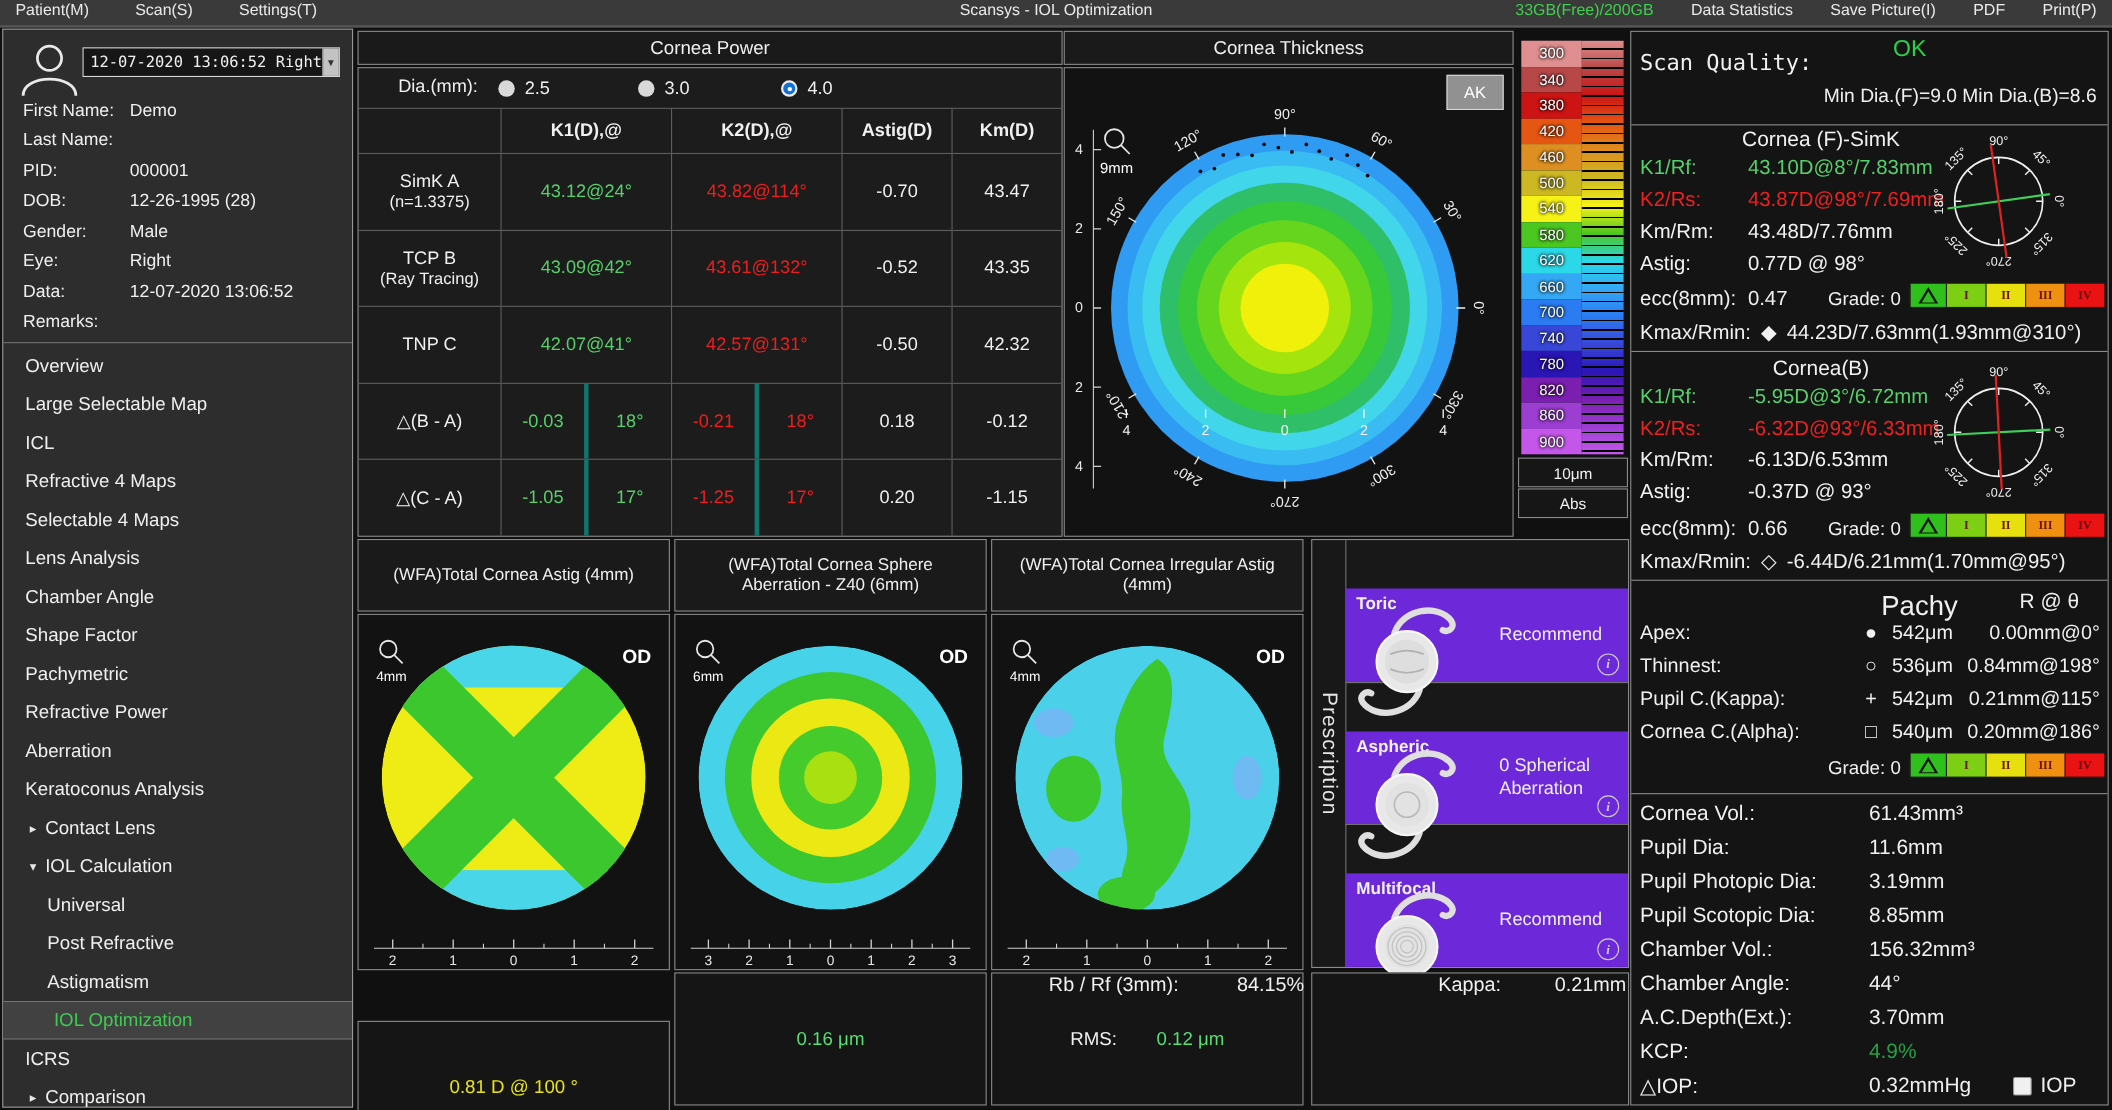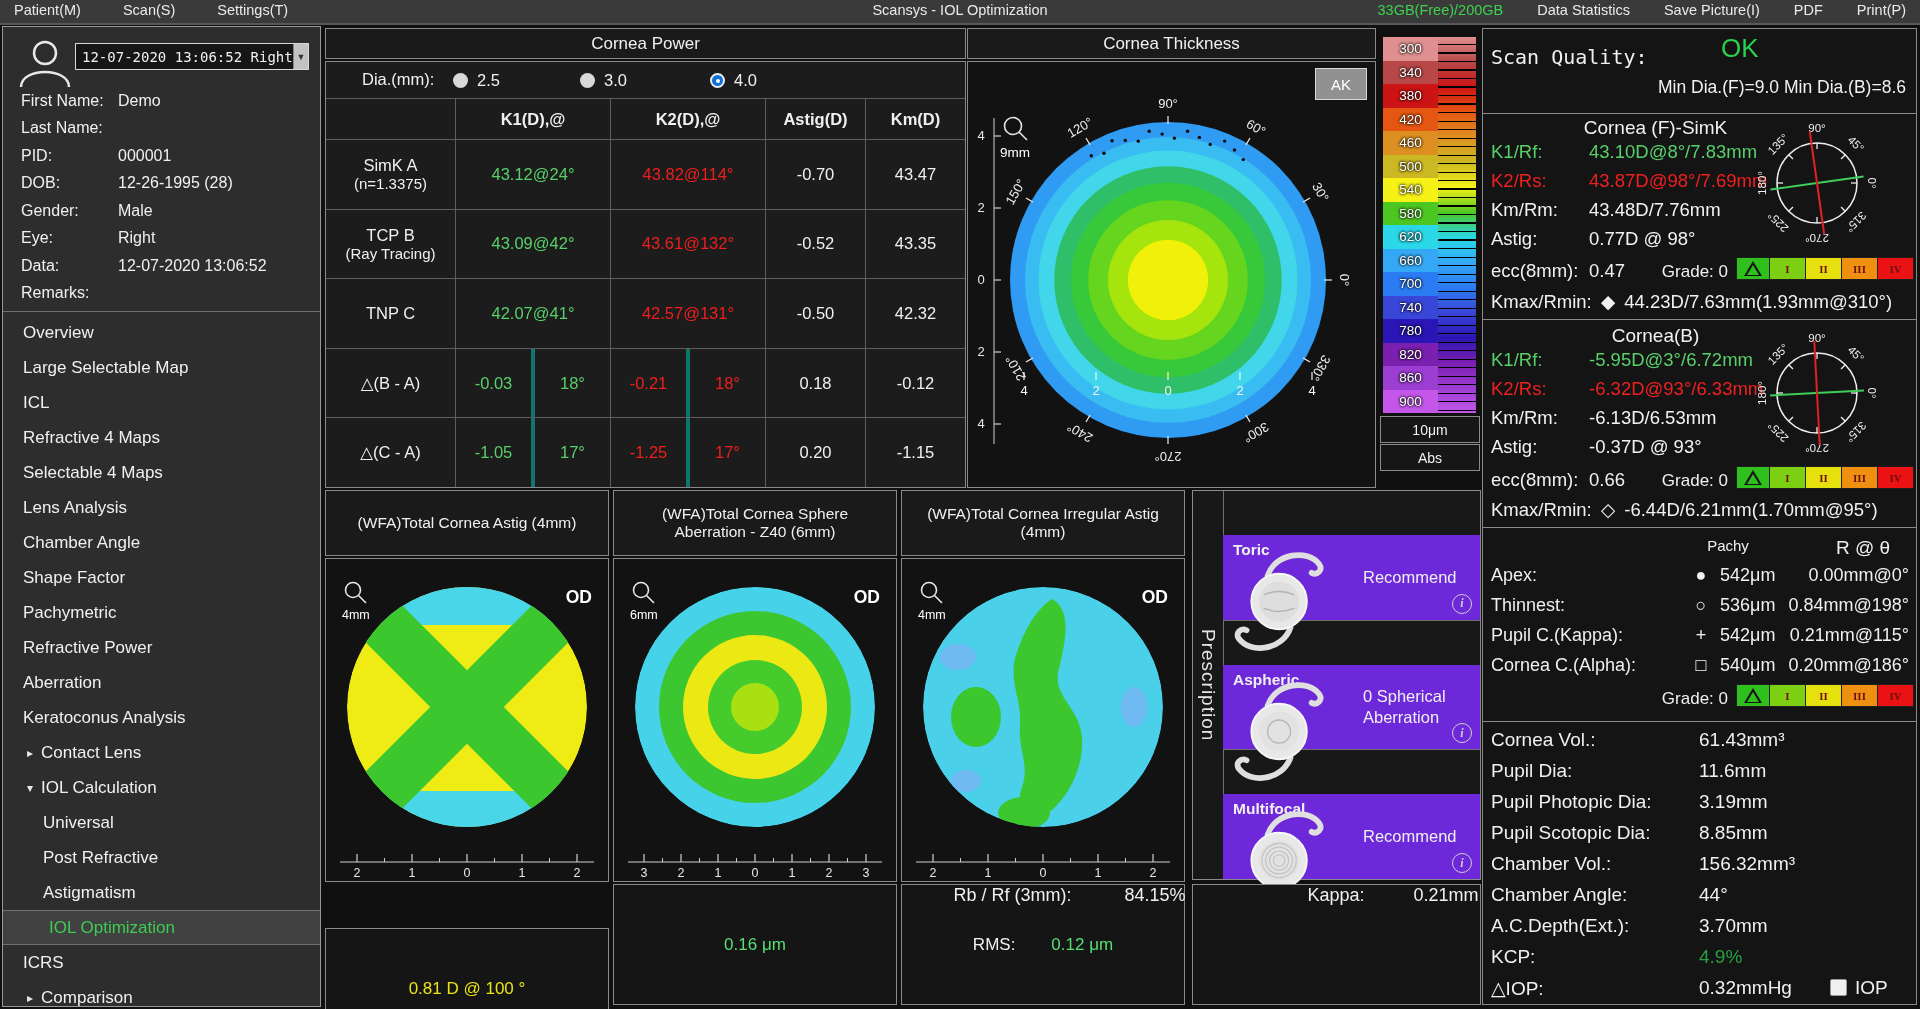--- a/index.html
+++ b/index.html
@@ -615,21 +615,21 @@
         </div>
         <div class="rbrf-row">
           <span class="rbrf-label">Alpha:</span>
           <span class="rbrf-value">0.20mm</span>
         </div>
       </div>
   </div>
 
   <div id="right-panel">
     <span class="abs" style="left:8px;top:16px;font:20px 'DejaVu Sans Mono',monospace;">Scan Quality:</span>
-    <span class="abs" style="left:238px;top:4px;font-size:26px;color:#2ad14b;text-align:right;">OK</span>
+    <span class="abs" style="left:238px;top:4px;font-size:21px;color:#2ad14b;text-align:right;">OK</span>
     <span class="abs" style="right:10px;top:48px;font-size:17.5px;">Min Dia.(F)=9.0  Min Dia.(B)=8.6</span>
     <div class="rp-div" style="top:84px;"></div>
 
     <div class="sec-title" style="top:88px;">Cornea (F)-SimK</div>
     <div id="f-rows" class="abs" style="left:0;top:112px;width:250px;">
         <div style="position: relative; height: 29px; font-size: 18.5px;">
           <span style="position: absolute; left: 8px; color: rgb(88, 208, 106);">K1/Rf:</span>
           <span style="position: absolute; left: 106px; white-space: nowrap; color: rgb(88, 208, 106);">43.10D@8°/7.83mm</span>
         </div>
         <div style="position: relative; height: 29px; font-size: 18.5px;">
@@ -737,21 +737,21 @@
         <div class="g-cell g2">III</div>
         <div class="g-cell g3">IV</div>
       </div>
     <div class="kmax-row" style="top:470px;">
       <span>Kmax/Rmin:</span>
       <span style="margin:0 4px;">◇</span>
       <span>-6.44D/6.21mm(1.70mm@95°)</span>
     </div>
     <div class="rp-div" style="top:498px;"></div>
 
-    <span class="abs" style="left:195px;top:508px;width:100px;text-align:center;font-size:15px;">Pachy</span>
+    <span class="abs" style="left:212px;top:508px;width:100px;text-align:center;font-size:25px;">Pachy</span>
     <span class="abs" style="left:330px;top:508px;width:100px;text-align:center;font-size:19px;">R @ θ</span>
     <div id="pachy-rows" class="abs" style="left:0;top:536px;width:100%;">
         <div class="pachy-row" style="position: relative;">
           <span style="position: absolute; left: 8px;">Apex:</span>
           <span class="pachy-marker">●</span>
           <span class="pachy-val">542μm</span>
           <span class="pachy-r">0.00mm@0°</span>
         </div>
         <div class="pachy-row" style="position: relative;">
           <span style="position: absolute; left: 8px;">Thinnest:</span>

